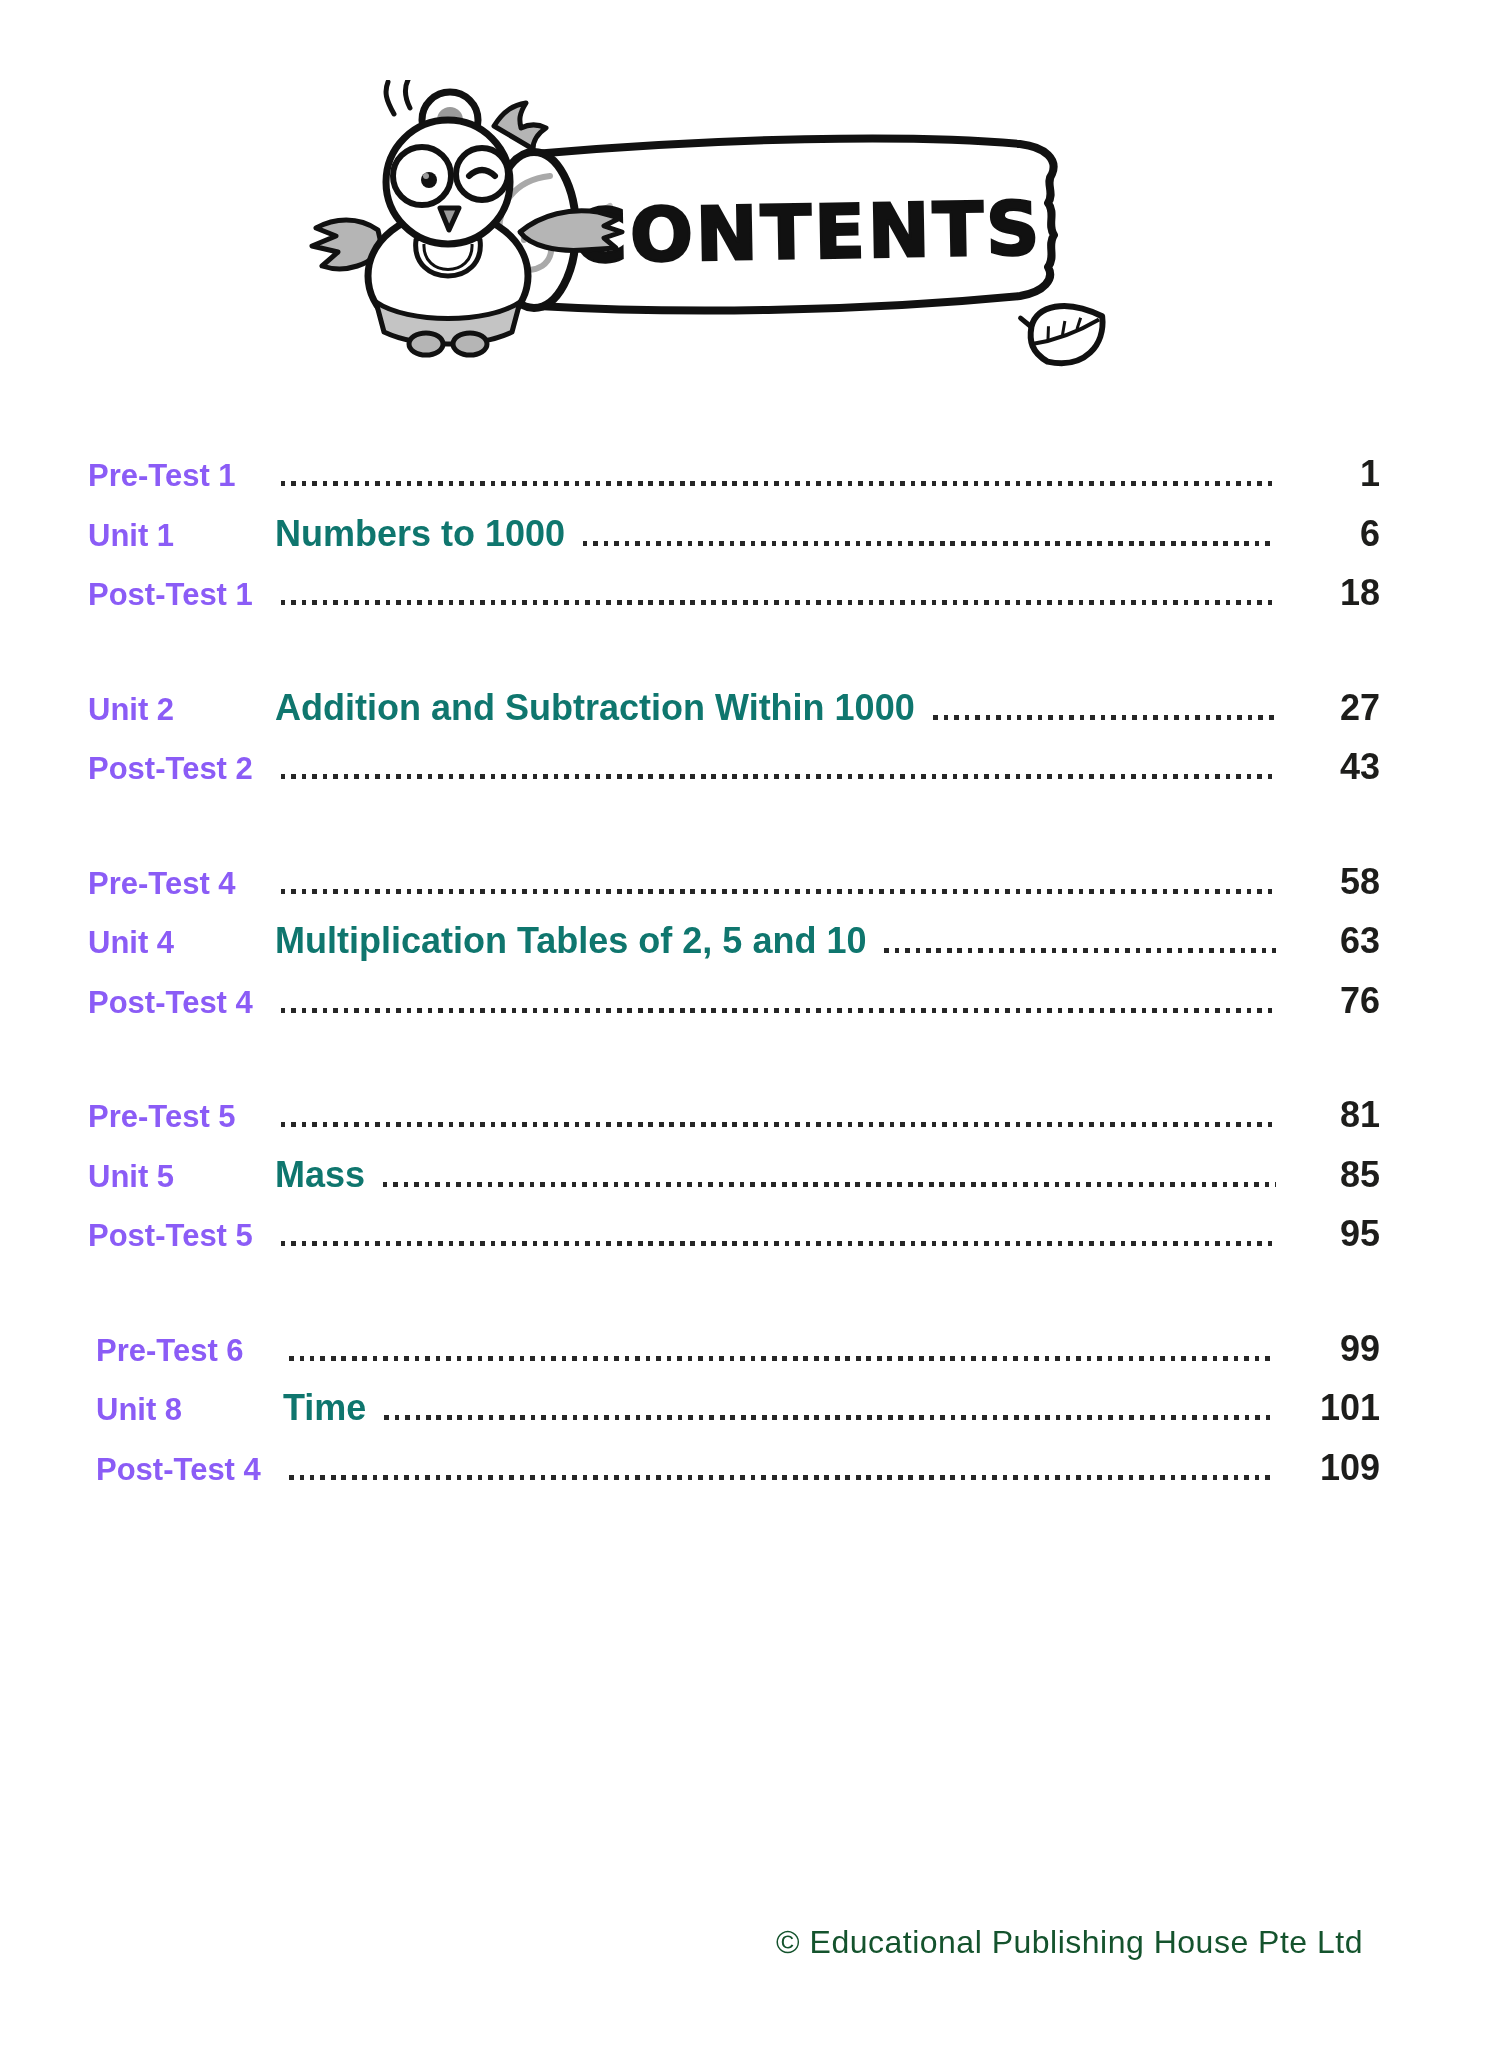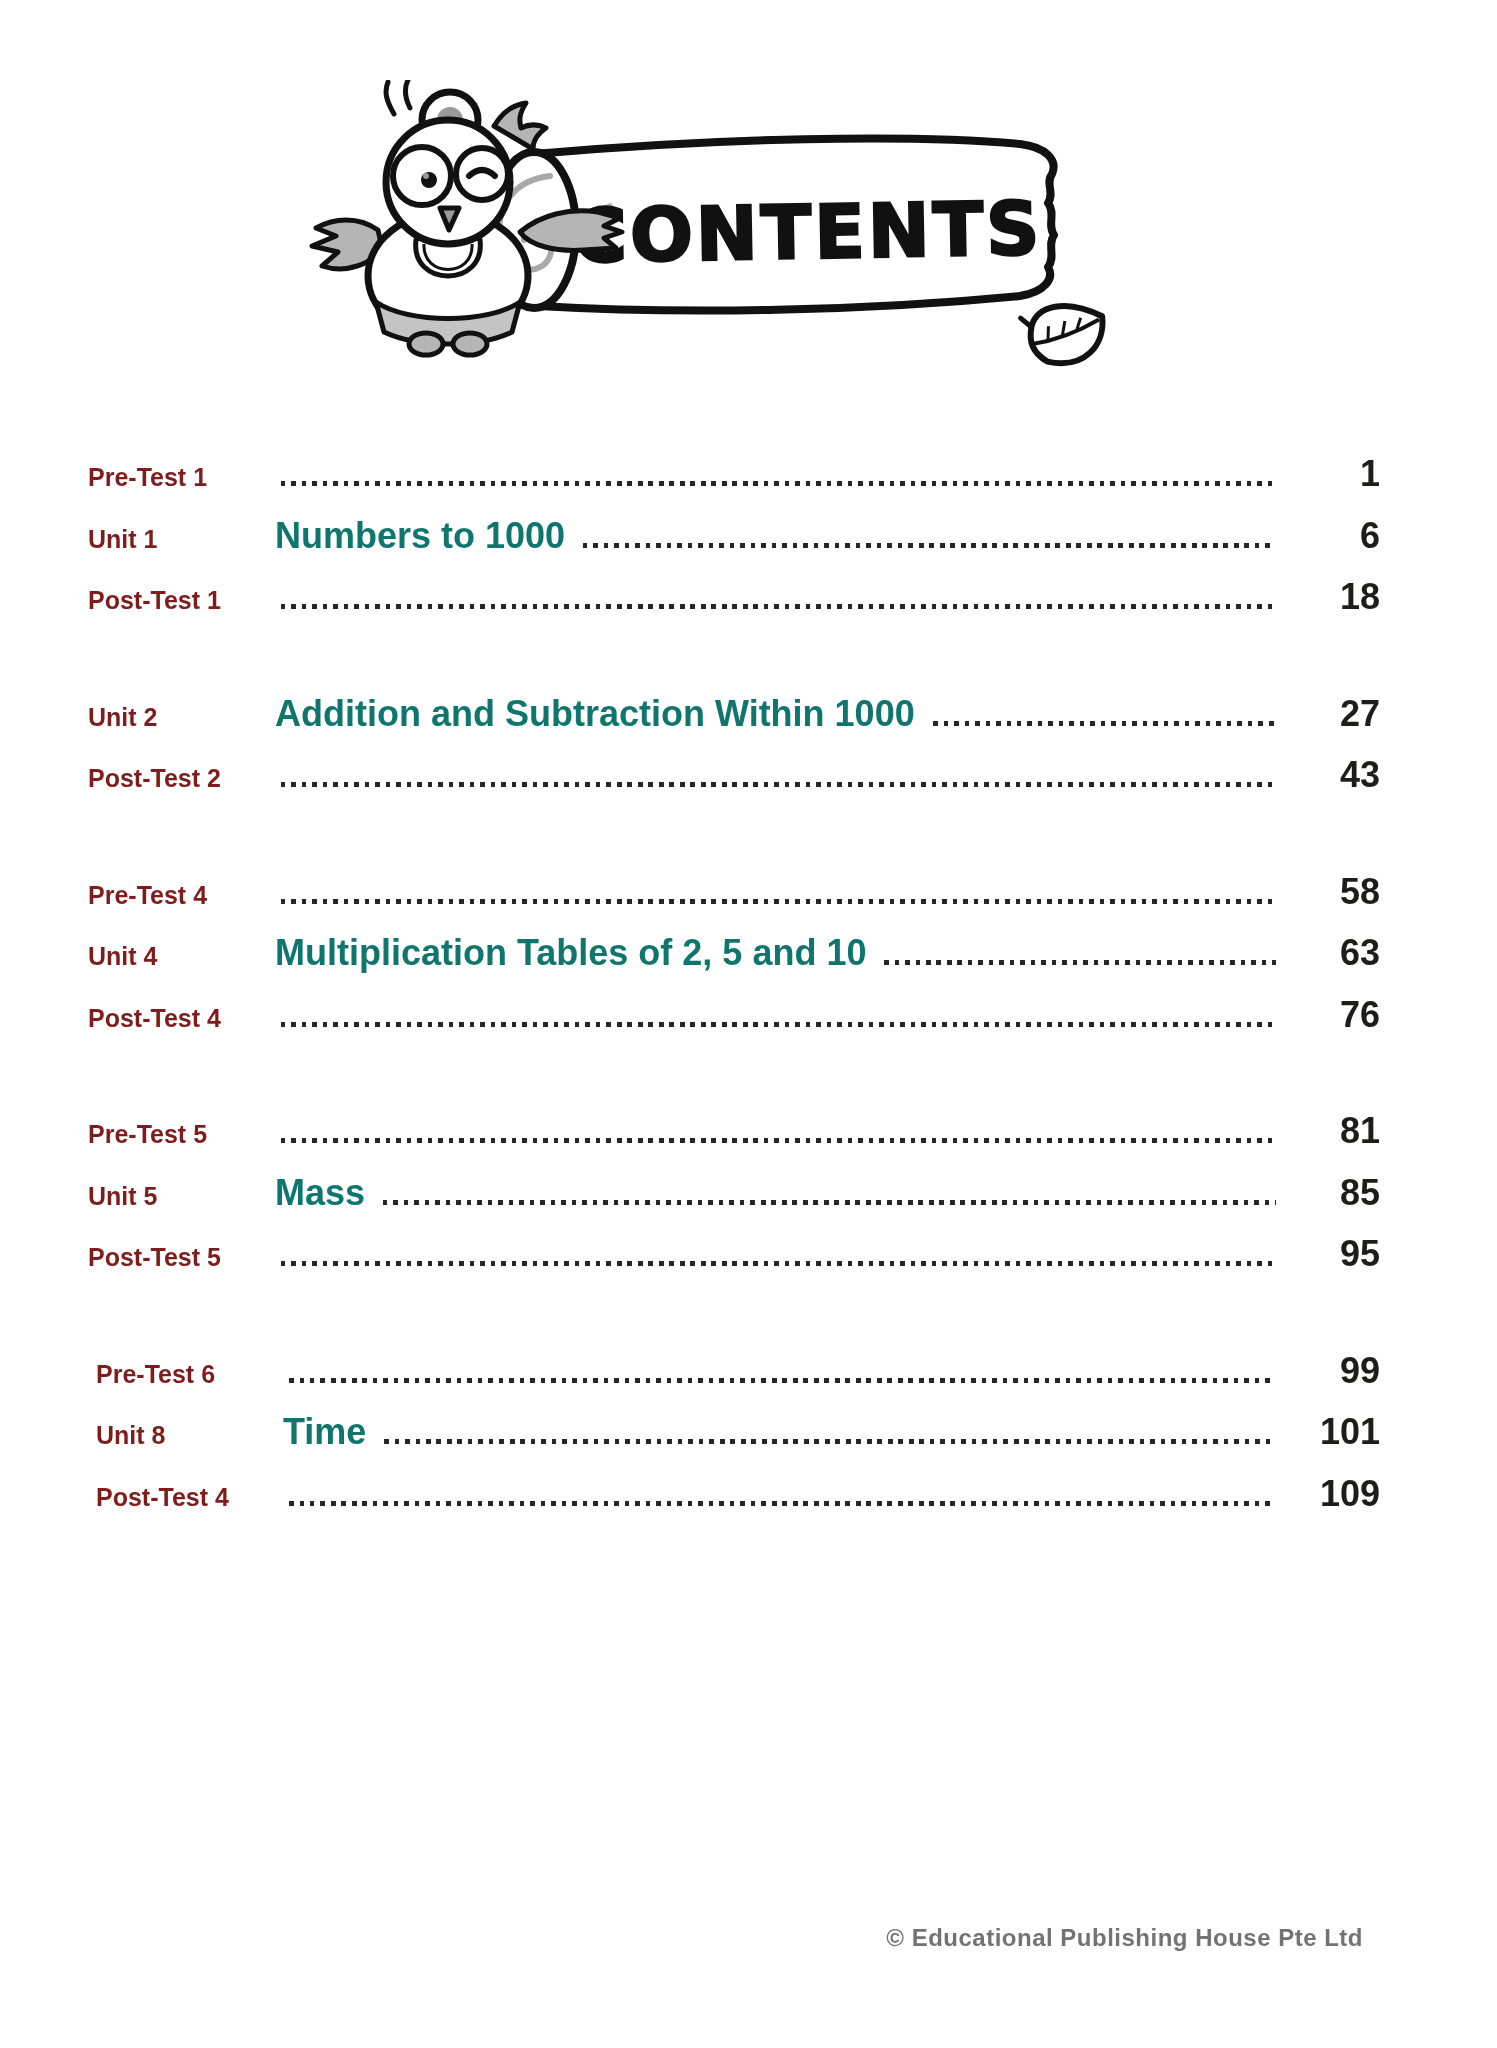--- a/index.html
+++ b/index.html
@@ -13,32 +13,32 @@
   .banner-art svg{display:block;width:100%;height:100%;}
   .contents-word{
     font-family:"DejaVu Sans","Liberation Sans",sans-serif;
     font-weight:bold;
   }
   
   .toc{position:absolute;left:88px;top:445px;width:1292px;}
   .toc-group{margin-bottom:55px;}
   .toc-group:last-child{margin-bottom:0;margin-left:8px;}
   .row{display:flex;align-items:baseline;line-height:57.5px;white-space:nowrap;}
-  .lbl{flex:0 0 187px;font-size:25px;font-weight:700;color:#7f1d1d;}
+  .lbl{flex:0 0 187px;font-size:31px;font-weight:700;color:#8b5cf6;}
   .ttl{font-size:36px;font-weight:700;color:#0f766e;margin-right:12px;}
   .ttl:empty{margin-right:0;}
   .dots{
     flex:1 1 auto;height:5px;margin:0 8px 0 6px;
     background:repeating-linear-gradient(to right,#262626 0 4.5px,transparent 4.5px 10.5px);
   }
   .pg{flex:0 0 96px;text-align:right;font-size:36px;font-weight:700;color:#1d1d1b;}
   
   .footer{
     position:absolute;right:134px;top:1924px;
-    font-size:24px;font-weight:700;color:#737373;letter-spacing:.5px;
+    font-size:32px;font-weight:400;color:#14532d;letter-spacing:.5px;
   }
 </style>
 </head>
 <body>
 
 <div class="banner-art">
   <svg viewBox="0 0 840 310">
 
     <g>
       <path d="M236 74 C420 58 612 54 722 64

